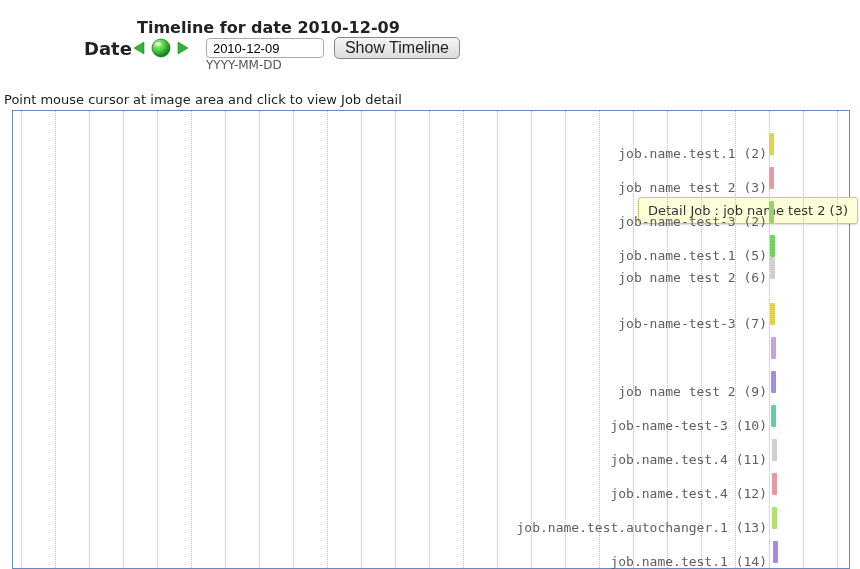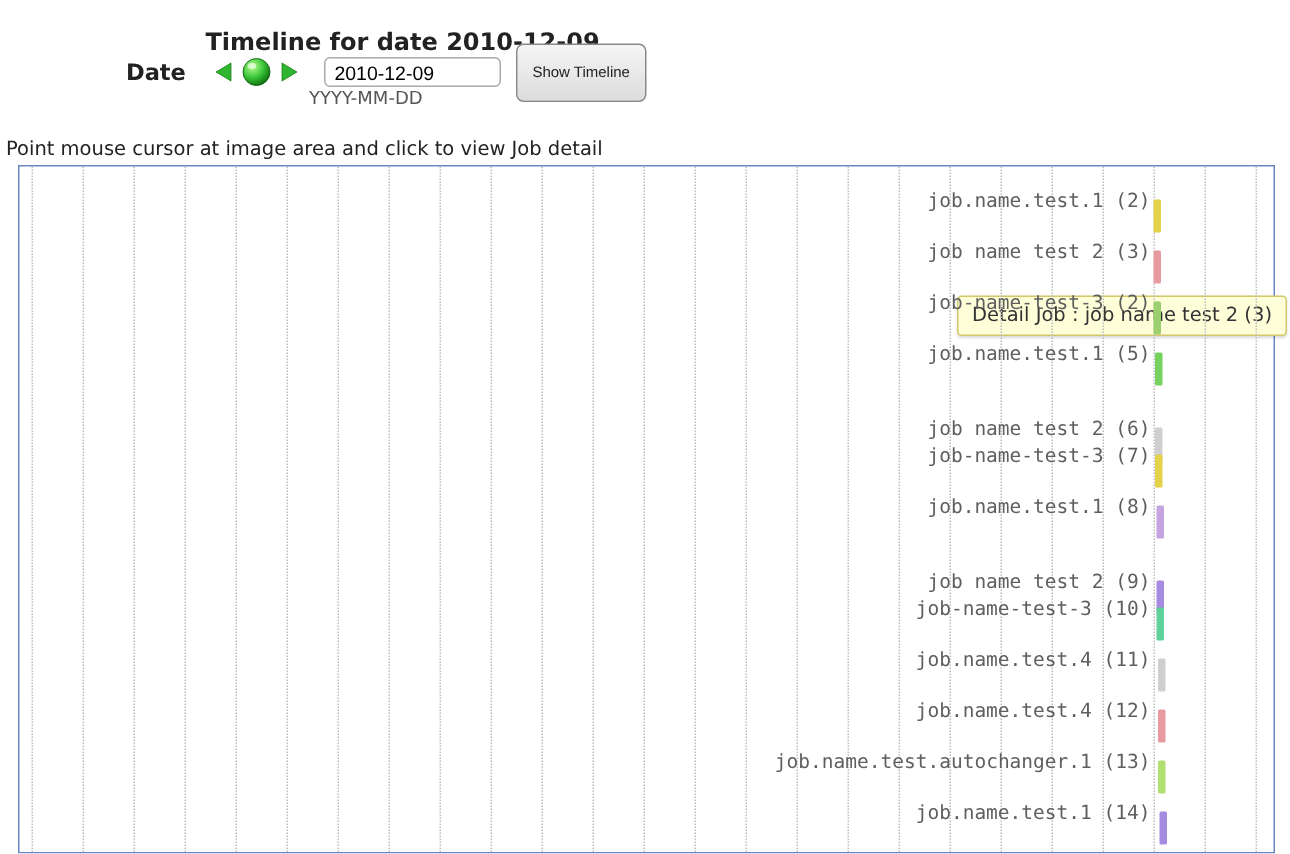--- a/index.html
+++ b/index.html
@@ -34,22 +34,21 @@
     position: absolute;
     left: 84px;
     top: 36px;
     display: flex;
     align-items: center;
     height: 24px;
   }
 
   .date-label {
     font-weight: bold;
-    font-size: 15px;
-    margin-right: 18px;
+    font-size: 18px;
     color: #222;
   }
 
   .nav-btn {
     width: 16px;
     height: 16px;
     display: inline-block;
     cursor: pointer;
   }
   .nav-btn svg { display:block; }
@@ -79,25 +78,25 @@
   .date-format {
     position: absolute;
     left: 206px;
     top: 58px;
     font-size: 12px;
     color: #555;
   }
 
   .show-btn {
     margin-left: 10px;
-    height: 39px;
+    height: 22px;
     border: 1px solid #888;
     border-radius: 5px;
     background: linear-gradient(#f5f5f5,#dcdcdc);
-    font-size: 10px;
+    font-size: 16px;
     padding: 0 10px;
     cursor: pointer;
     color: #222;
   }
 
   .hint {
     position: absolute;
     left: 4px;
     top: 92px;
     font-size: 13px;
@@ -123,21 +122,21 @@
     border-left: 1px dotted #bbb;
     width: 0;
   }
 
   .job-row {
     position: absolute;
     left: 0;
     right: 0;
     height: 34px;
     display: flex;
-    align-items: flex-start;
+    align-items: flex-end;
     justify-content: flex-end;
     padding-right: 82px;
     box-sizing: border-box;
   }
 
   .job-label {
     font-family: "DejaVu Sans Mono", "Courier New", monospace;
     font-size: 13px;
     color: #5f5f5f;
     white-space: nowrap;
@@ -247,33 +246,32 @@
       <div class="job-bar" style="left: 756px; background: rgb(231, 154, 160);"></div>
     </div>
     <div class="job-row" style="top: 84px;">
       <span class="job-label">job-name-test-3 (2)</span>
       <div class="job-bar" style="left: 756px; background: rgb(156, 207, 110);"></div>
     </div>
     <div class="job-row" style="top: 118px;">
       <span class="job-label">job.name.test.1 (5)</span>
       <div class="job-bar" style="left: 757px; background: rgb(118, 210, 95);"></div>
     </div>
-    <div class="job-row" style="top: 168px;">
+    <div class="job-row" style="top: 140px;">
       <span class="job-label">job name test 2 (6)</span>
       <div class="job-bar" style="left: 757px; background: rgb(207, 207, 207);"></div>
     </div>
     <div class="job-row" style="top: 186px;">
       <span class="job-label">job-name-test-3 (7)</span>
       <div class="job-bar" style="left: 757px; background: rgb(227, 210, 74);"></div>
     </div>
     <div class="job-row" style="top: 220px;">
-      <span class="job-label">job.name.test.1 (8)</span>
       <div class="job-bar" style="left: 758px; background: rgb(198, 164, 223);"></div>
     </div>
-    <div class="job-row" style="top: 270px;">
+    <div class="job-row" style="top: 254px;">
       <span class="job-label">job name test 2 (9)</span>
       <div class="job-bar" style="left: 758px; background: rgb(165, 140, 224);"></div>
     </div>
     <div class="job-row" style="top: 288px;">
       <span class="job-label">job-name-test-3 (10)</span>
       <div class="job-bar" style="left: 758px; background: rgb(95, 210, 156);"></div>
     </div>
     <div class="job-row" style="top: 322px;">
       <span class="job-label">job.name.test.4 (11)</span>
       <div class="job-bar" style="left: 759px; background: rgb(207, 207, 207);"></div>

